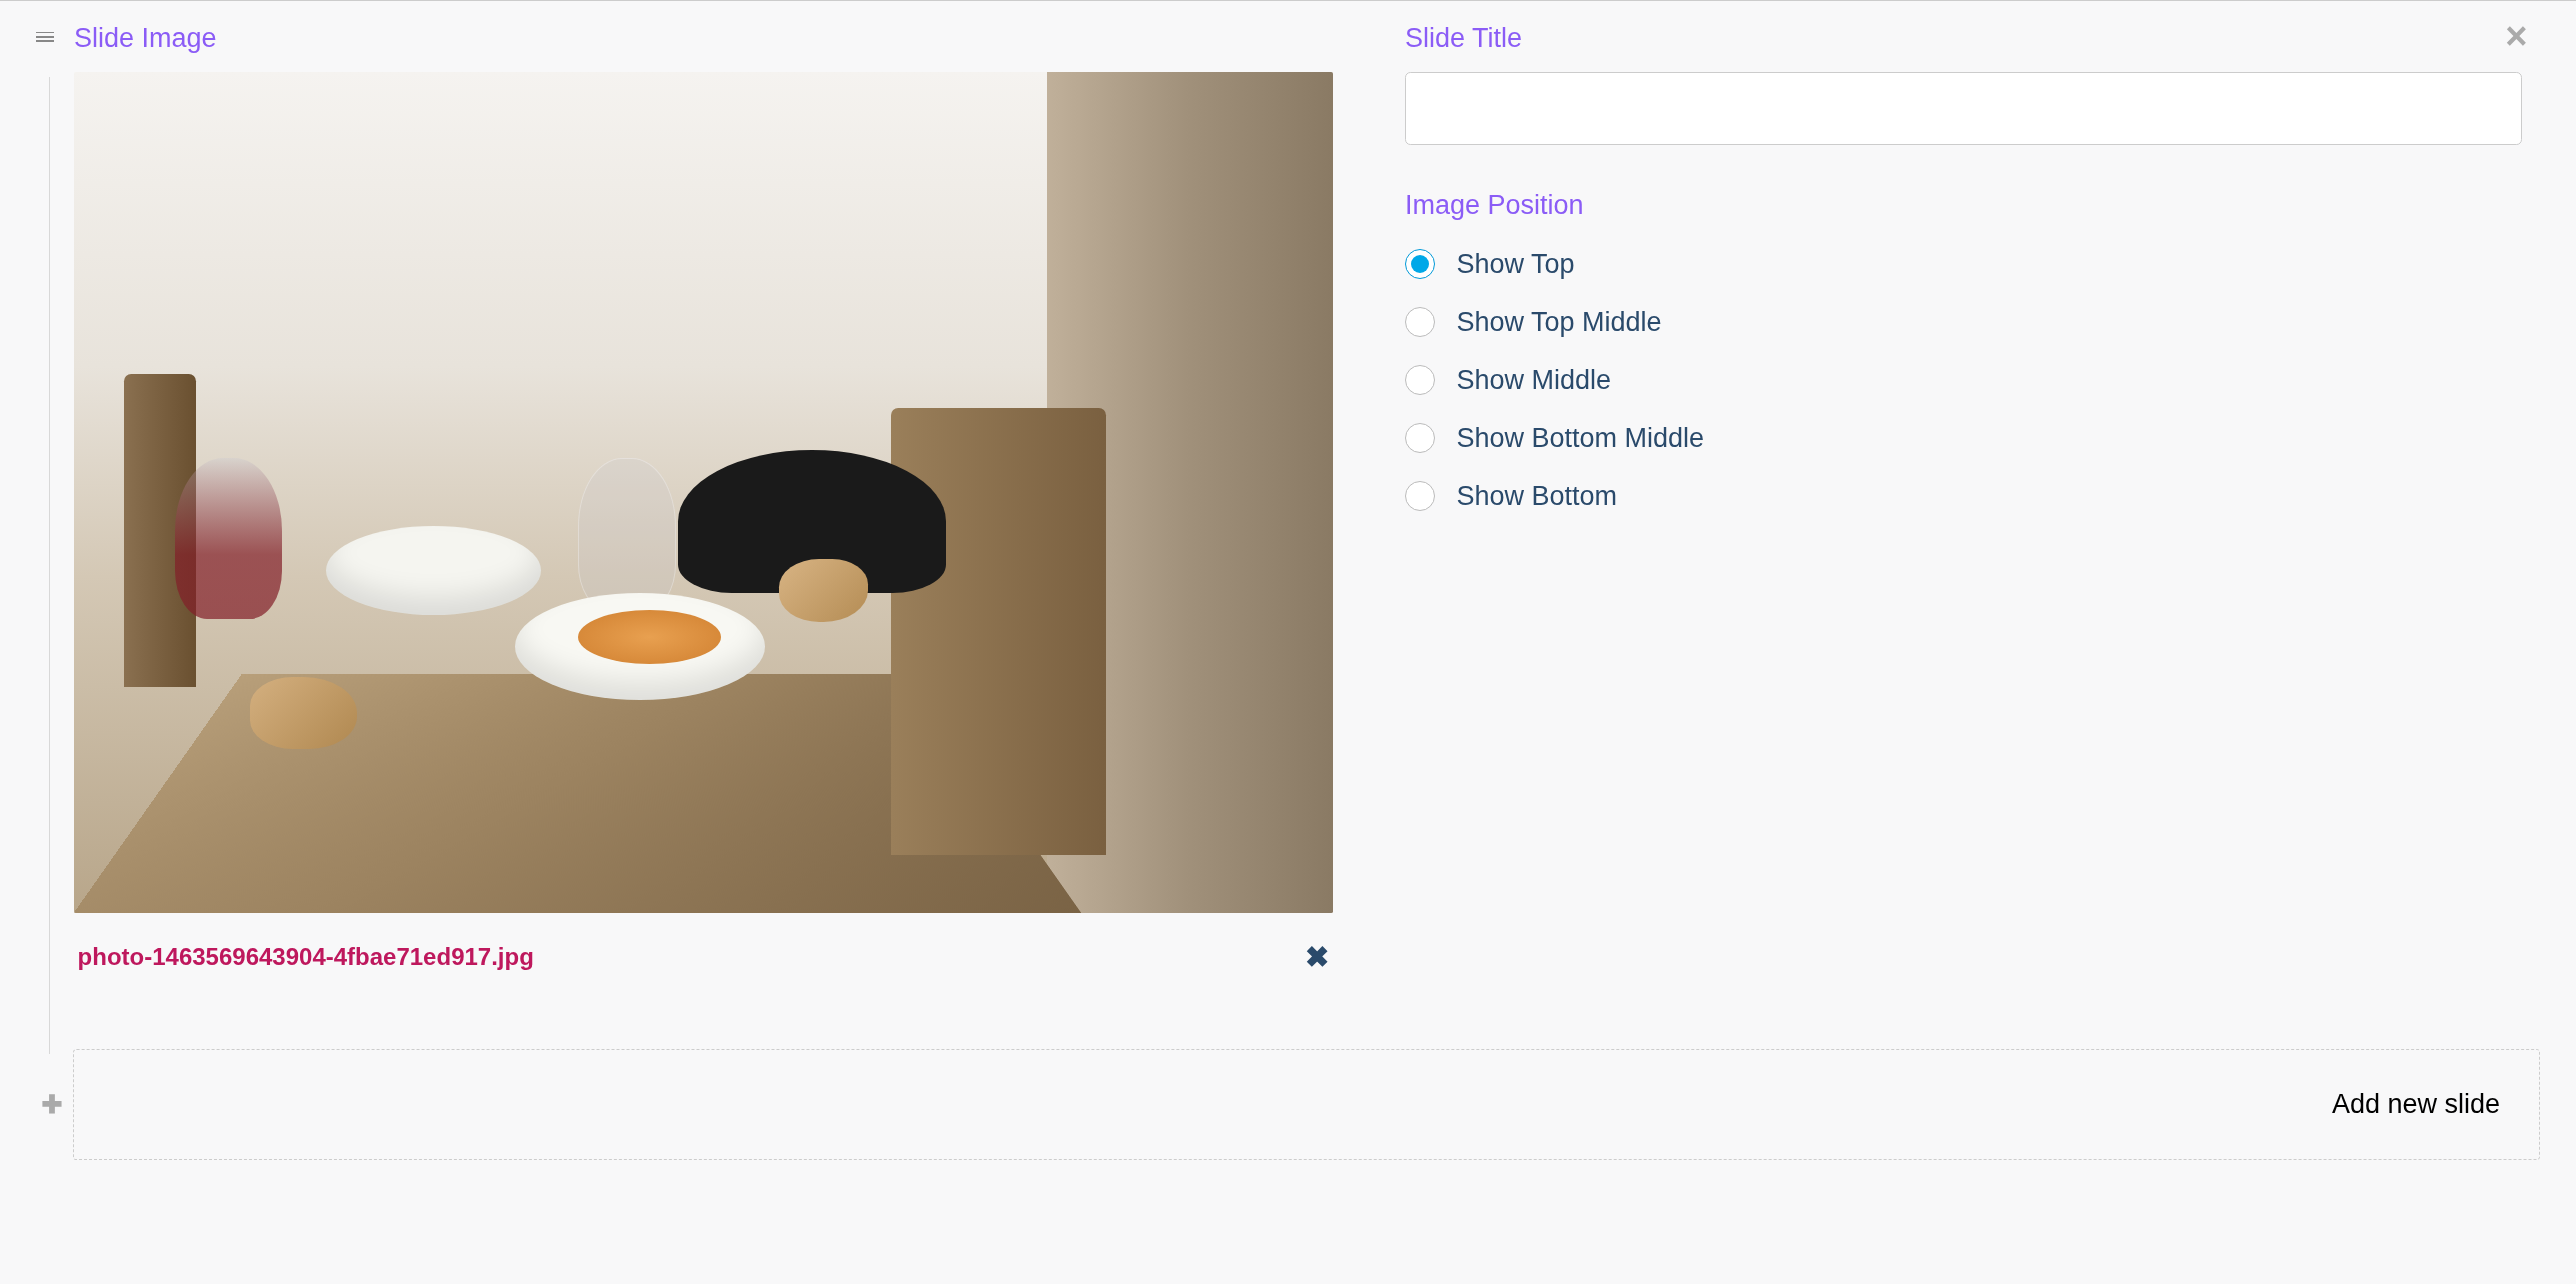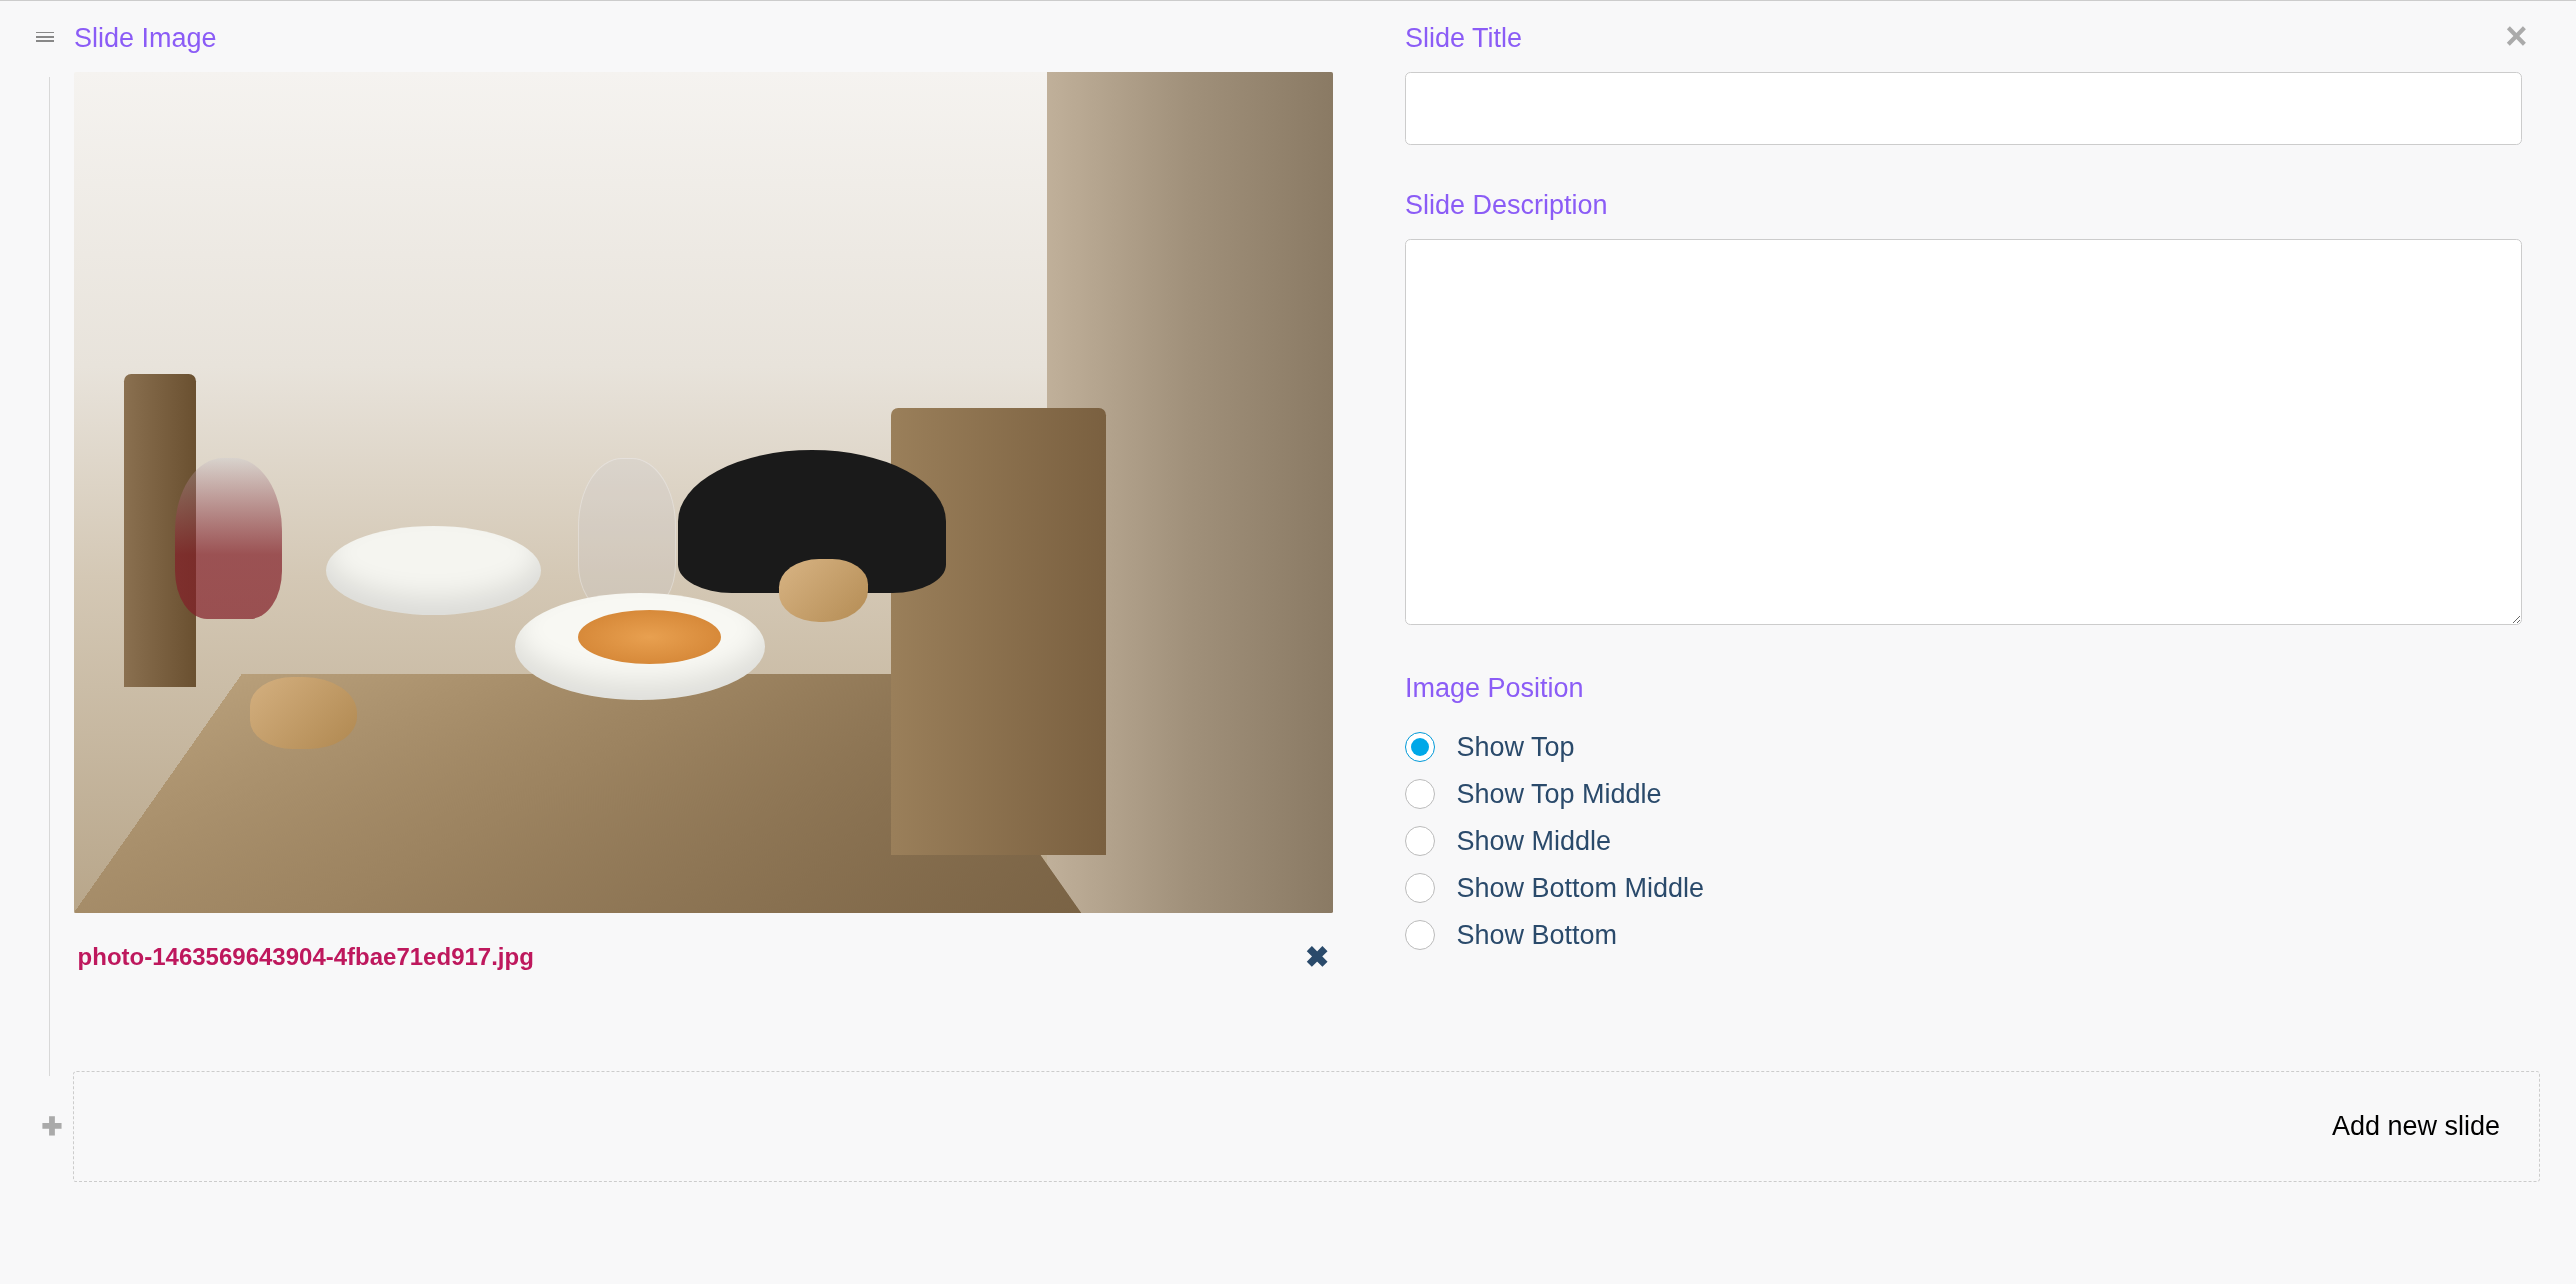--- a/index.html
+++ b/index.html
@@ -239,21 +239,21 @@
       font-size: 25px;
       padding: 10.7px 14.3px;
       resize: both;
     }
     .field-group {
       margin-bottom: 45px;
     }
     .radio-group {
       display: flex;
       flex-direction: column;
-      gap: 16px;
+      gap: 27px;
       margin-top: 28px;
     }
     .radio-row {
       display: flex;
       align-items: center;
       gap: 21.5px;
       cursor: pointer;
     }
     .radio {
       width: 30px;
@@ -345,24 +345,20 @@
     </div>
 
     <div class="right-col">
       <div class="close-x">×</div>
 
       <div class="field-group">
         <label class="field-label">Slide Title</label>
         <input type="text" class="text-input" value="" style="">
       </div>
 
-      <div class="field-group">
-        <label class="field-label">Slide Description</label>
-        <textarea class="textarea" style=""></textarea>
-      </div>
 
       <div class="field-group">
         <label class="field-label">Image Position</label>
         <div class="radio-group" id="radio-group">
             <div class="radio-row">
               <div class="radio checked"></div>
               <span class="radio-label">Show Top</span>
             </div>
             <div class="radio-row">
               <div class="radio"></div>

